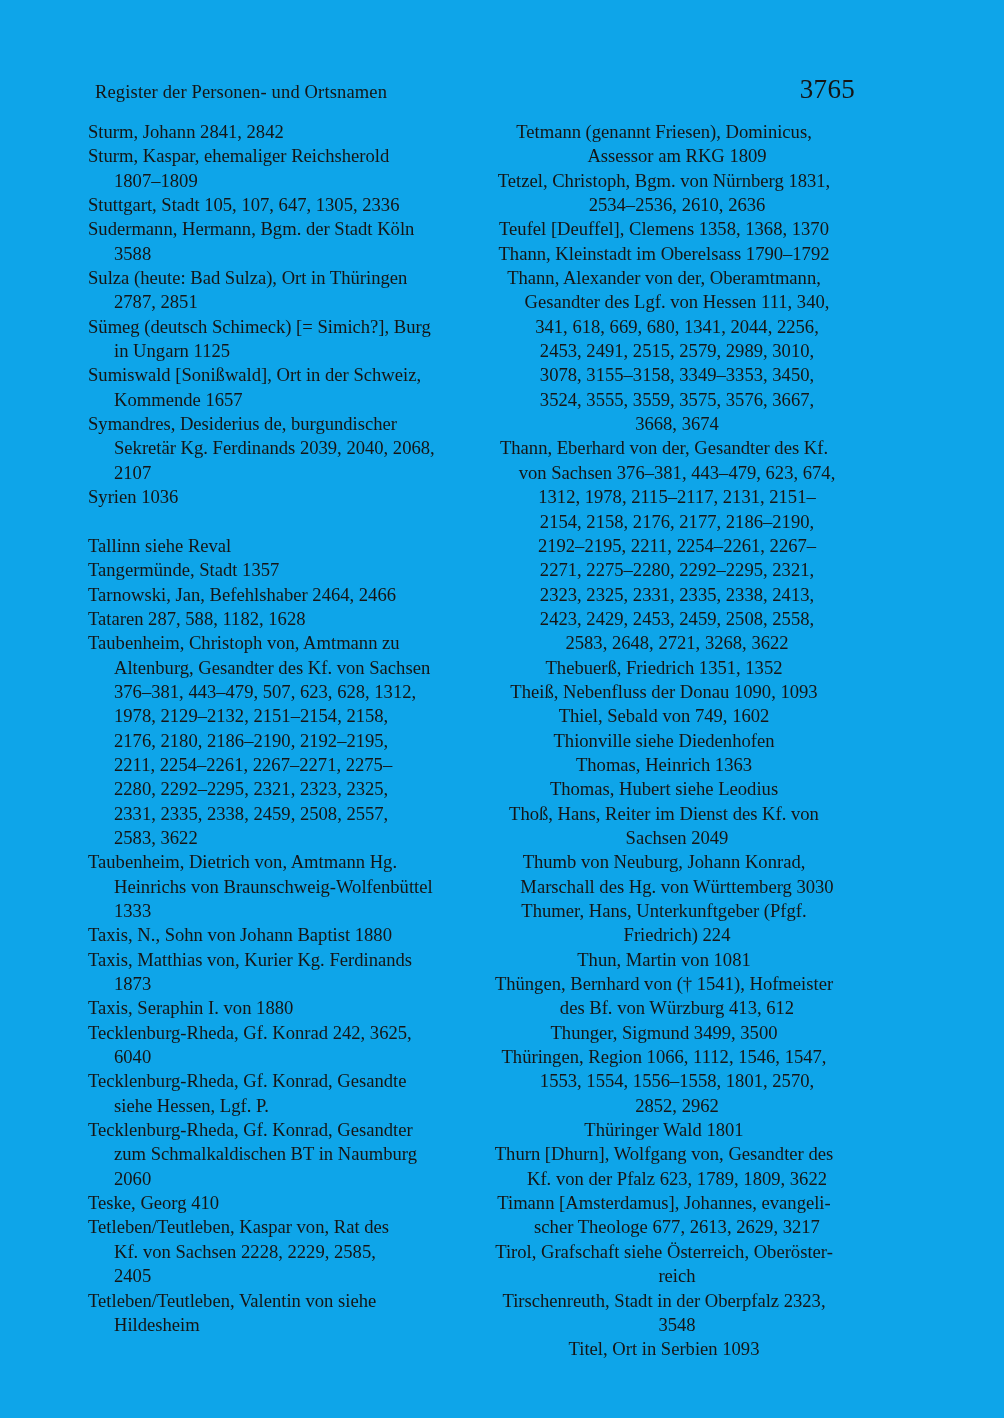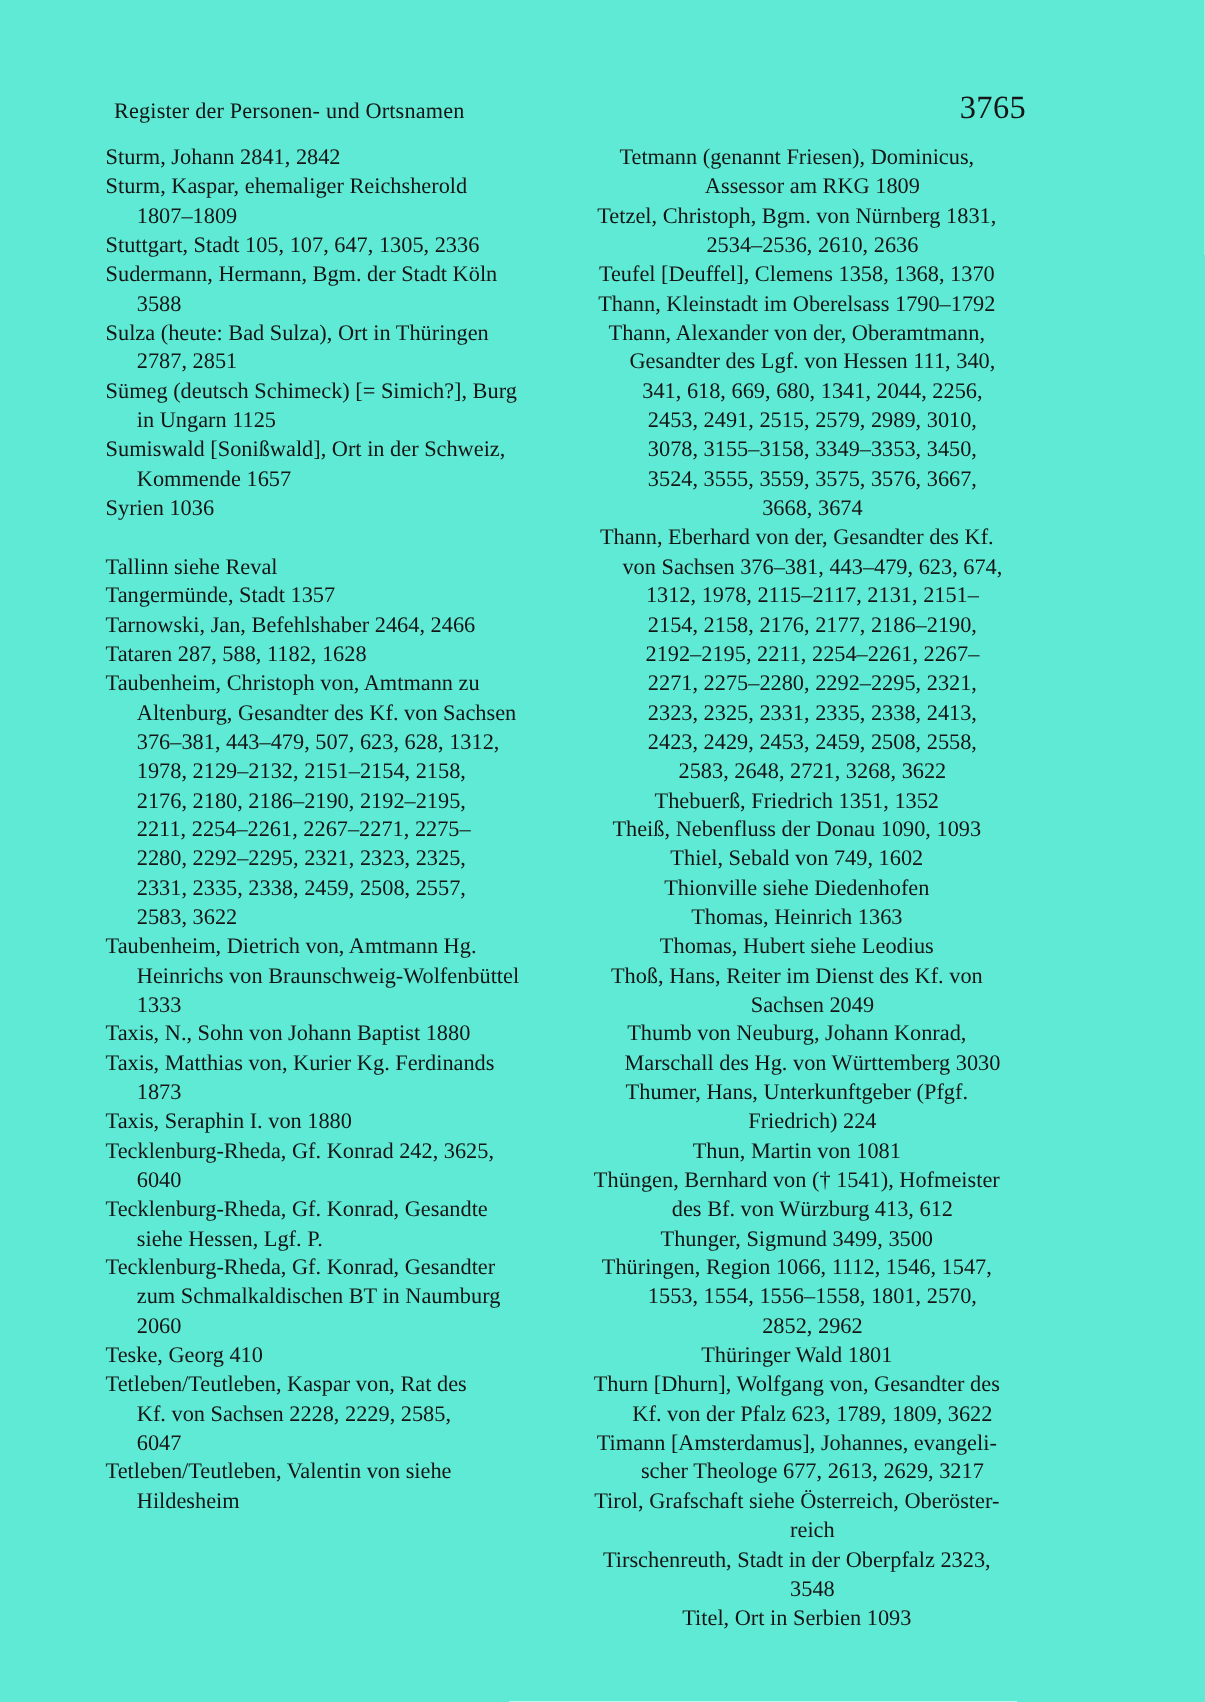--- a/index.html
+++ b/index.html
@@ -4,21 +4,21 @@
 <style>
   html, body {
     margin: 0;
     padding: 0;
     background: #ffffff;
   }
   .page {
     position: relative;
     width: 1004px;
     height: 1418px;
-    background: #5eead4;
+    background: #0ea5e9;
     font-family: "Liberation Serif", "DejaVu Serif", serif;
     color: #151515;
     overflow: hidden;
   }
   .running-head {
     position: absolute;
     left: 95px;
     top: 74px;
     width: 760px;
     display: flex;
@@ -77,20 +77,23 @@
 1807–1809</p>
         <p class="entry">Stuttgart, Stadt  105, 107, 647, 1305, 2336</p>
         <p class="entry">Sudermann, Hermann, Bgm. der Stadt Köln
 3588</p>
         <p class="entry">Sulza (heute: Bad Sulza), Ort in Thüringen
 2787, 2851</p>
         <p class="entry">Sümeg (deutsch Schimeck) [= Simich?], Burg
 in Ungarn  1125</p>
         <p class="entry">Sumiswald [Sonißwald], Ort in der Schweiz,
 Kommende  1657</p>
+        <p class="entry">Symandres, Desiderius de, burgundischer
+Sekretär Kg. Ferdinands  2039, 2040, 2068,
+2107</p>
         <p class="entry">Syrien  1036</p>
         <div class="section-gap"></div>
         <p class="entry">Tallinn siehe Reval</p>
         <p class="entry">Tangermünde, Stadt  1357</p>
         <p class="entry">Tarnowski, Jan, Befehlshaber  2464, 2466</p>
         <p class="entry">Tataren  287, 588, 1182, 1628</p>
         <p class="entry">Taubenheim, Christoph von, Amtmann zu
 Altenburg, Gesandter des Kf. von Sachsen
 376–381, 443–479, 507, 623, 628, 1312,
 1978, 2129–2132, 2151–2154, 2158,
@@ -109,21 +112,21 @@
         <p class="entry">Tecklenburg-Rheda, Gf. Konrad  242, 3625,
 6040</p>
         <p class="entry">Tecklenburg-Rheda, Gf. Konrad, Gesandte
 siehe Hessen, Lgf. P.</p>
         <p class="entry">Tecklenburg-Rheda, Gf. Konrad, Gesandter
 zum Schmalkaldischen BT in Naumburg
 2060</p>
         <p class="entry">Teske, Georg  410</p>
         <p class="entry">Tetleben/Teutleben, Kaspar von, Rat des
 Kf. von Sachsen  2228, 2229, 2585,
-6047</p>
+2405</p>
         <p class="entry">Tetleben/Teutleben, Valentin von siehe
 Hildesheim</p>
       </div>
     <div class="col col-right">
         <p class="entry">Tetmann (genannt Friesen), Dominicus,
 Assessor am RKG  1809</p>
         <p class="entry">Tetzel, Christoph, Bgm. von Nürnberg  1831,
 2534–2536, 2610, 2636</p>
         <p class="entry">Teufel [Deuffel], Clemens  1358, 1368, 1370</p>
         <p class="entry">Thann, Kleinstadt im Oberelsass  1790–1792</p>

